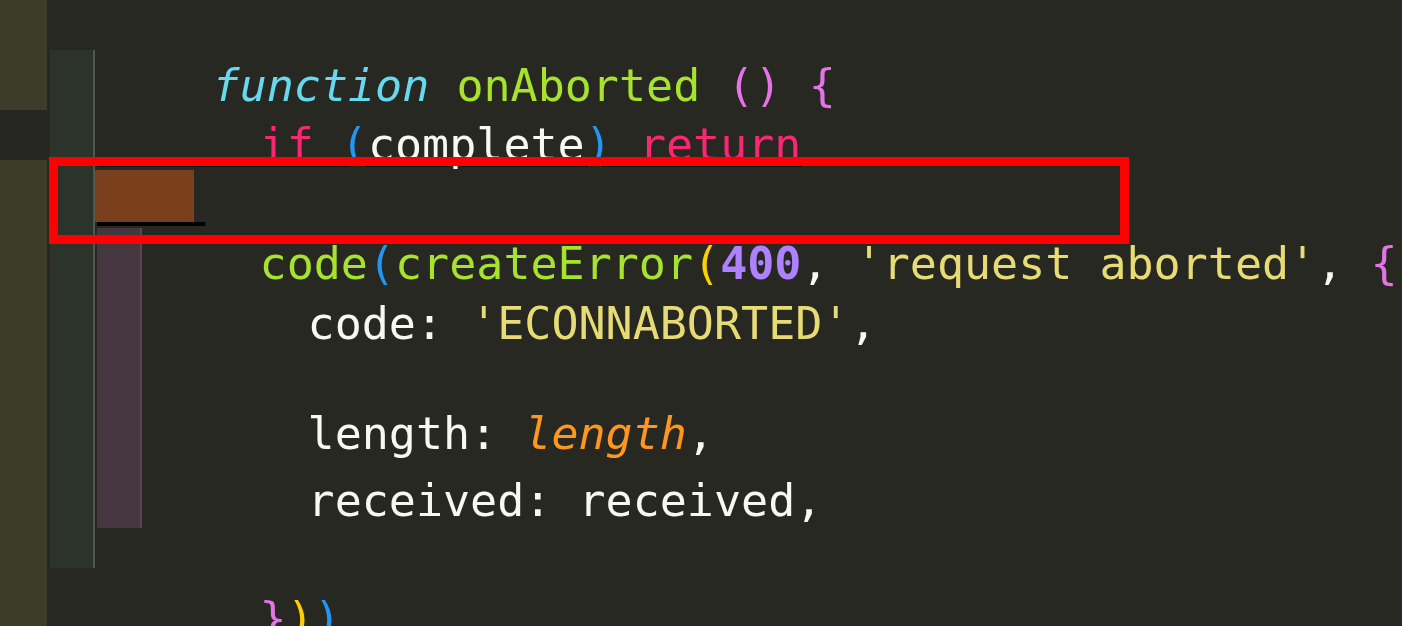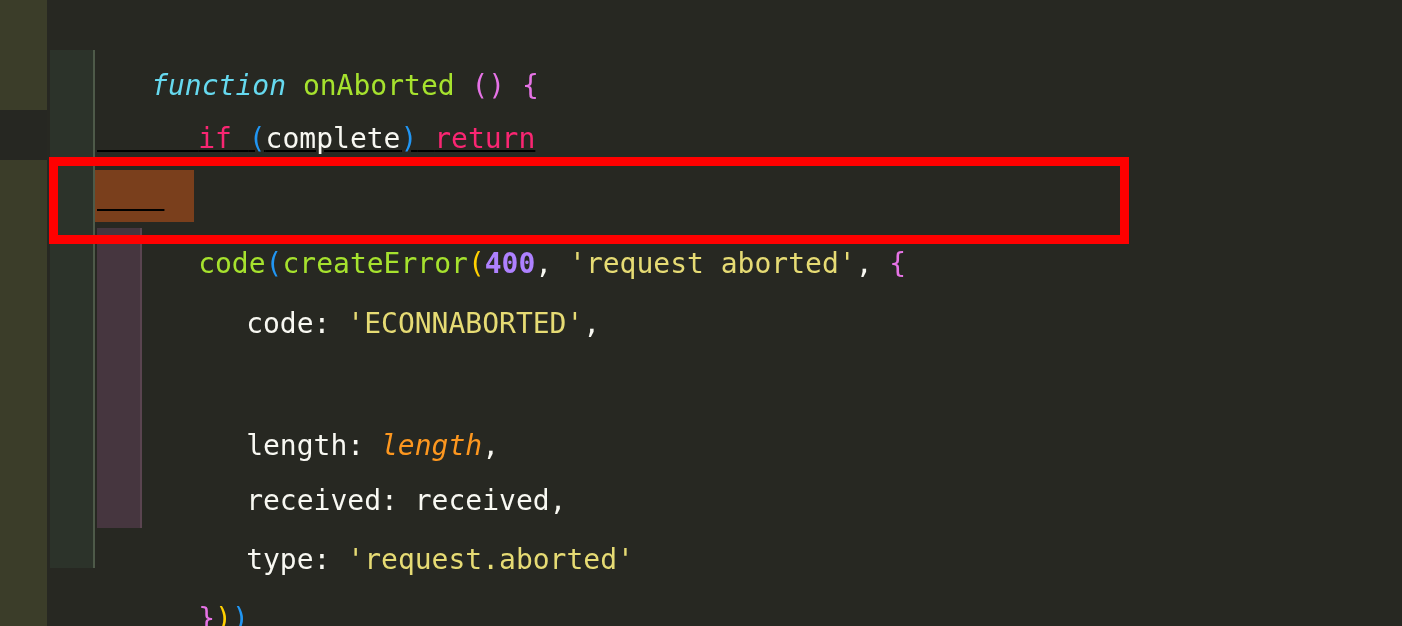--- a/index.html
+++ b/index.html
@@ -97,21 +97,21 @@
   }
 
   
   .code-layer {
     position: absolute;
     left: 0;
     top: 0;
     width: 1144px;
     height: 626px;
     z-index: 5;
-    font-size: 28px;
+    font-size: 45px;
     line-height: 59.5px;
     white-space: pre;
     letter-spacing: 0px;
   }
   .line {
     position: absolute;
     left: 50px;
     height: 59.5px;
     white-space: pre;
     display: block;
@@ -143,44 +143,41 @@
   <div class="indent-guide"></div>
 
   <div class="word-highlight"></div>
 
   <div class="code-layer">
 
     <div class="line" style="top:-4px; left:50px;">
       <span class="t-kw">function</span><span class="t-plain"> </span><span class="t-fn">onAborted</span><span class="t-plain"> </span><span class="t-b-magenta">()</span><span class="t-plain"> </span><span class="t-b-magenta">{</span>
     </div>
 
-    <div class="line" style="top:49px; left:97px;text-decoration:underline;">
+    <div class="line" style="top:55px; left:97px;text-decoration:underline;">
       <span class="t-ctrl">if</span><span class="t-plain"> </span><span class="t-b-blue">(</span><span class="t-plain">complete</span><span class="t-b-blue">)</span><span class="t-plain"> </span><span class="t-ctrl">return</span>
     </div>
 
     <div class="line" style="top:174px; left:97px;">
       <span class="t-fn">code</span><span class="t-b-blue">(</span><span class="t-fn">createError</span><span class="t-b-yellow">(</span><span class="t-num">400</span><span class="t-plain">, </span><span class="t-str">'request aborted'</span><span class="t-plain">, </span><span class="t-b-magenta">{</span>
     </div>
 
     <div class="line" style="top:234px; left:145px;">
       <span class="t-plain">code: </span><span class="t-str">'ECONNABORTED'</span><span class="t-plain">,</span>
     </div>
 
 
-    <div class="line" style="top:356px; left:145px;">
+    <div class="line" style="top:344px; left:145px;">
       <span class="t-plain">length: </span><span class="t-param">length</span><span class="t-plain">,</span>
     </div>
 
     <div class="line" style="top:411px; left:145px;">
       <span class="t-plain">received: </span><span class="t-plain">received</span><span class="t-plain">,</span>
     </div>
 
-    <div class="line" style="top:470px; left:145px;">
-      <span class="t-plain">type: </span><span class="t-str">'request.aborted'</span>
-    </div>
 
     <div class="line" style="top:529px; left:97px;">
       <span class="t-b-magenta">}</span><span class="t-b-yellow">)</span><span class="t-b-blue">)</span>
     </div>
 
     <div class="line" style="top:588px; left:50px;">
       
     </div>
 
   </div>

